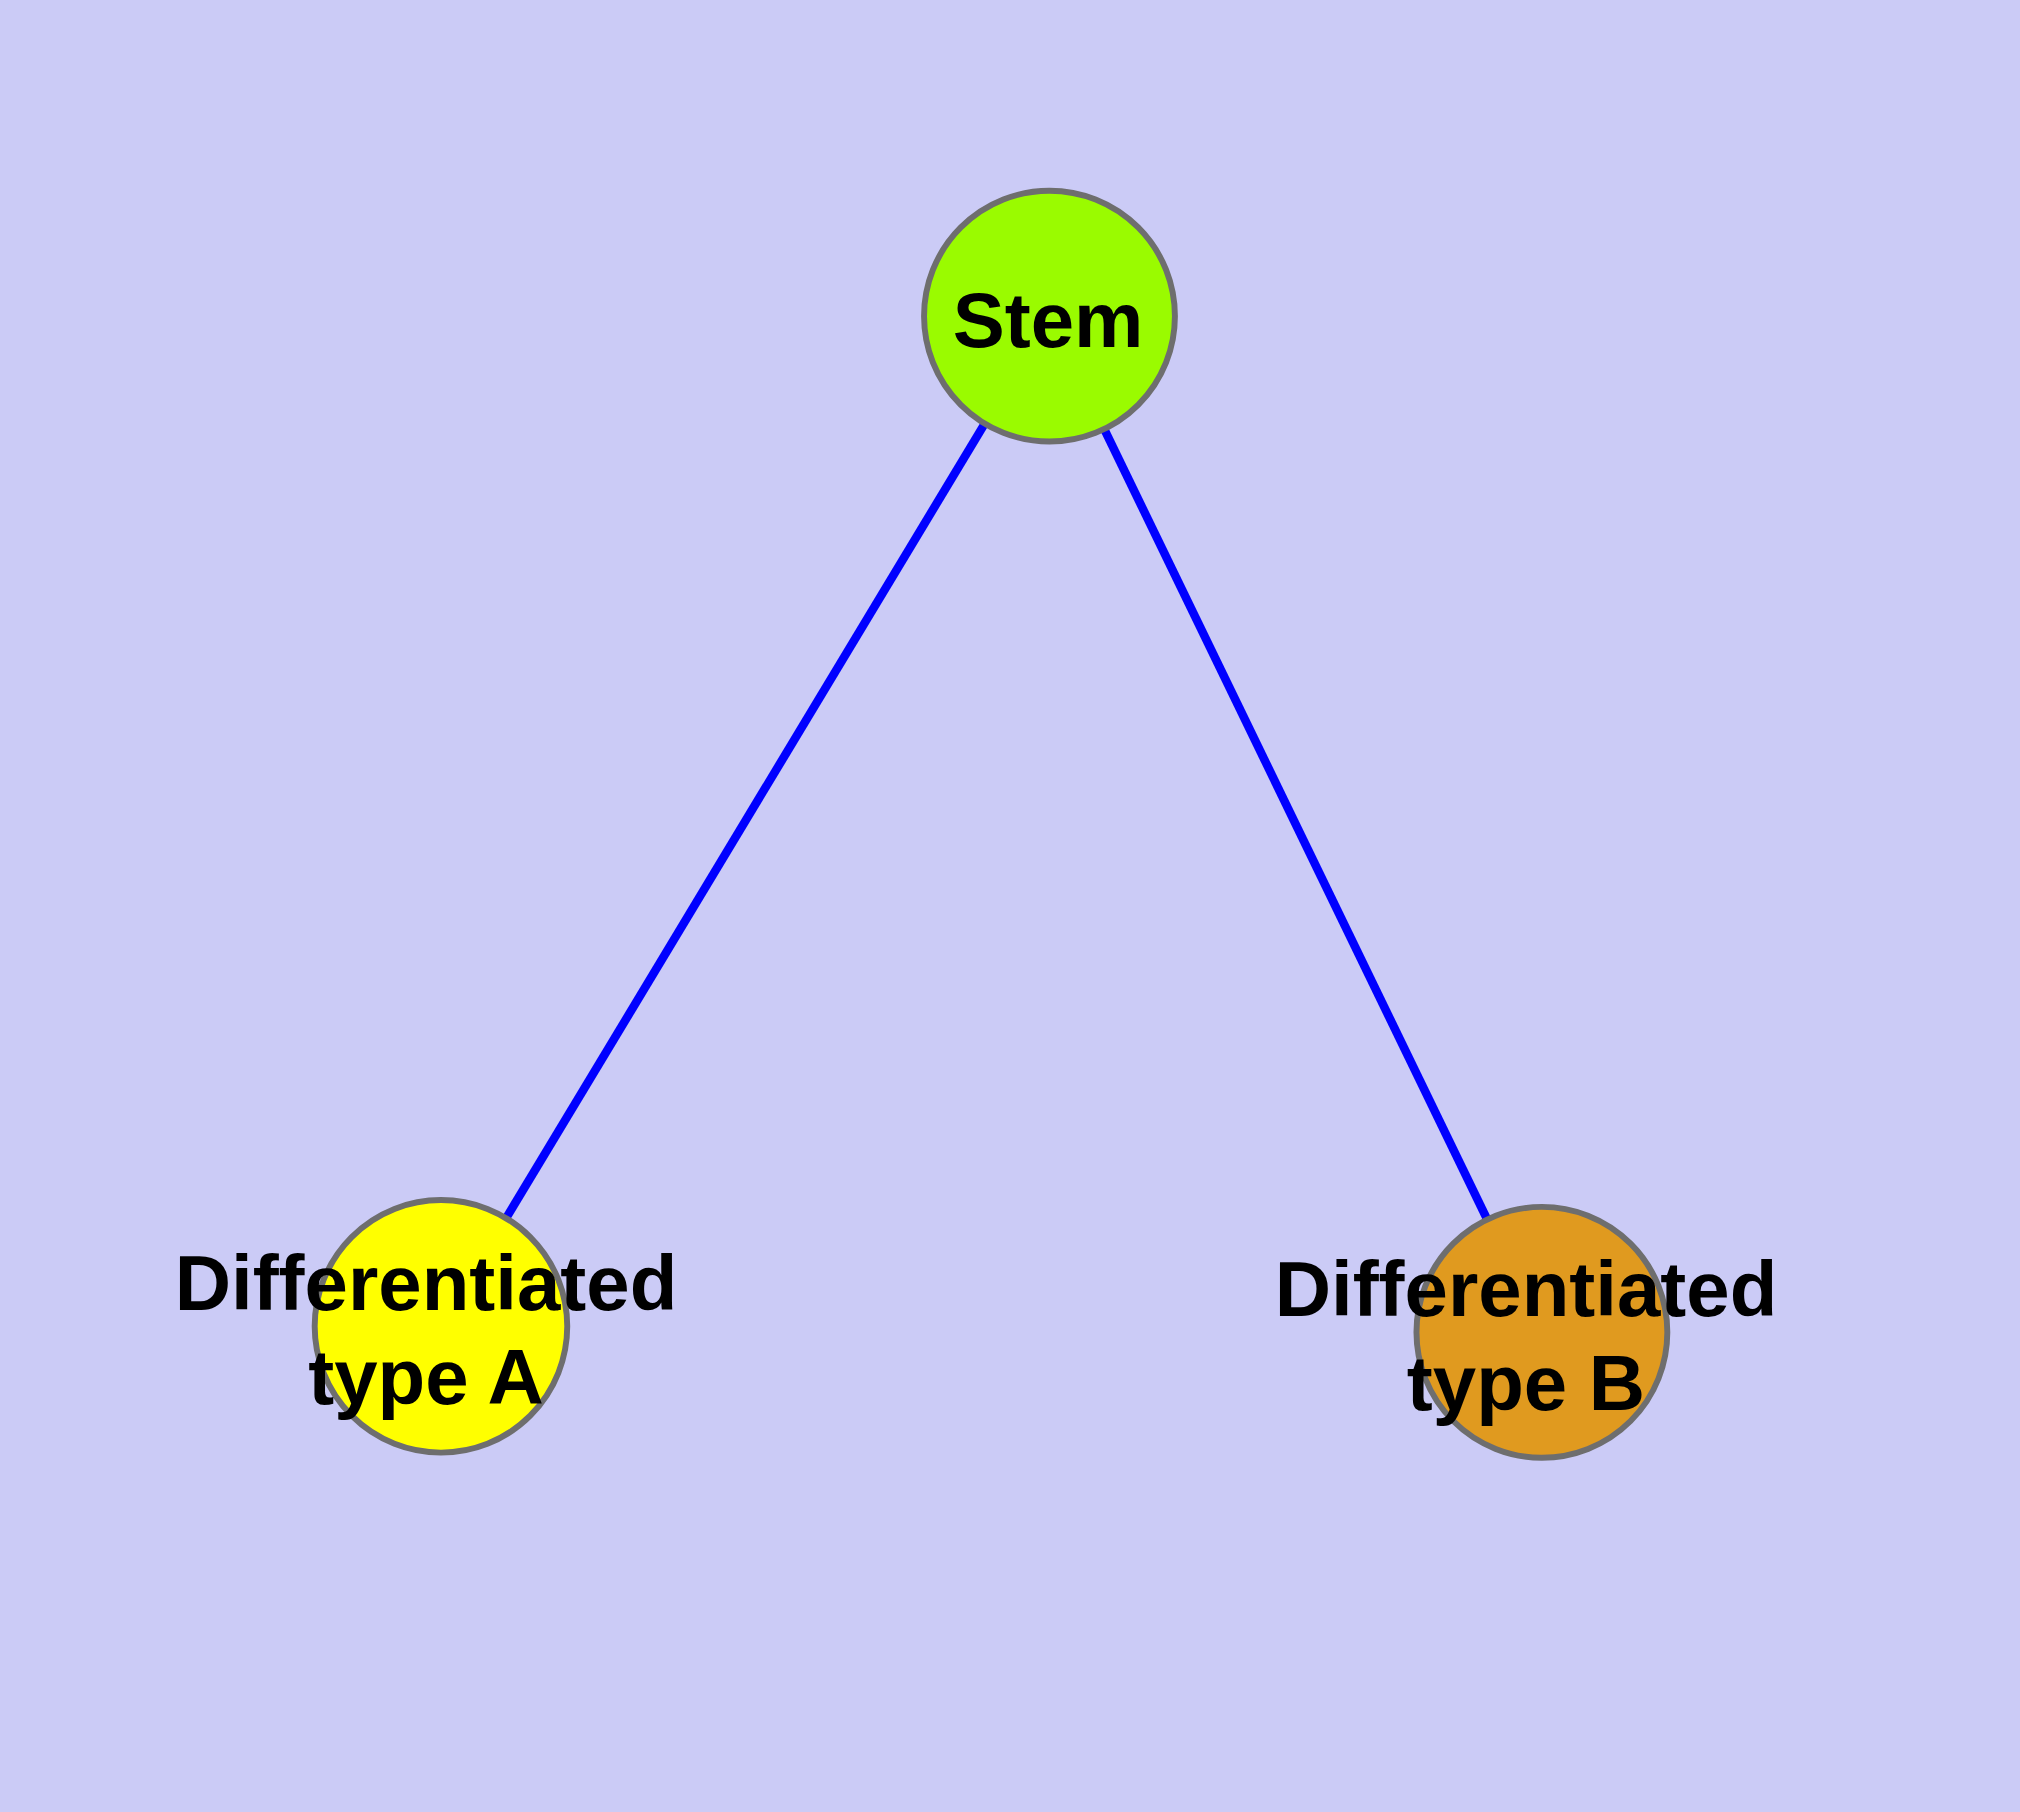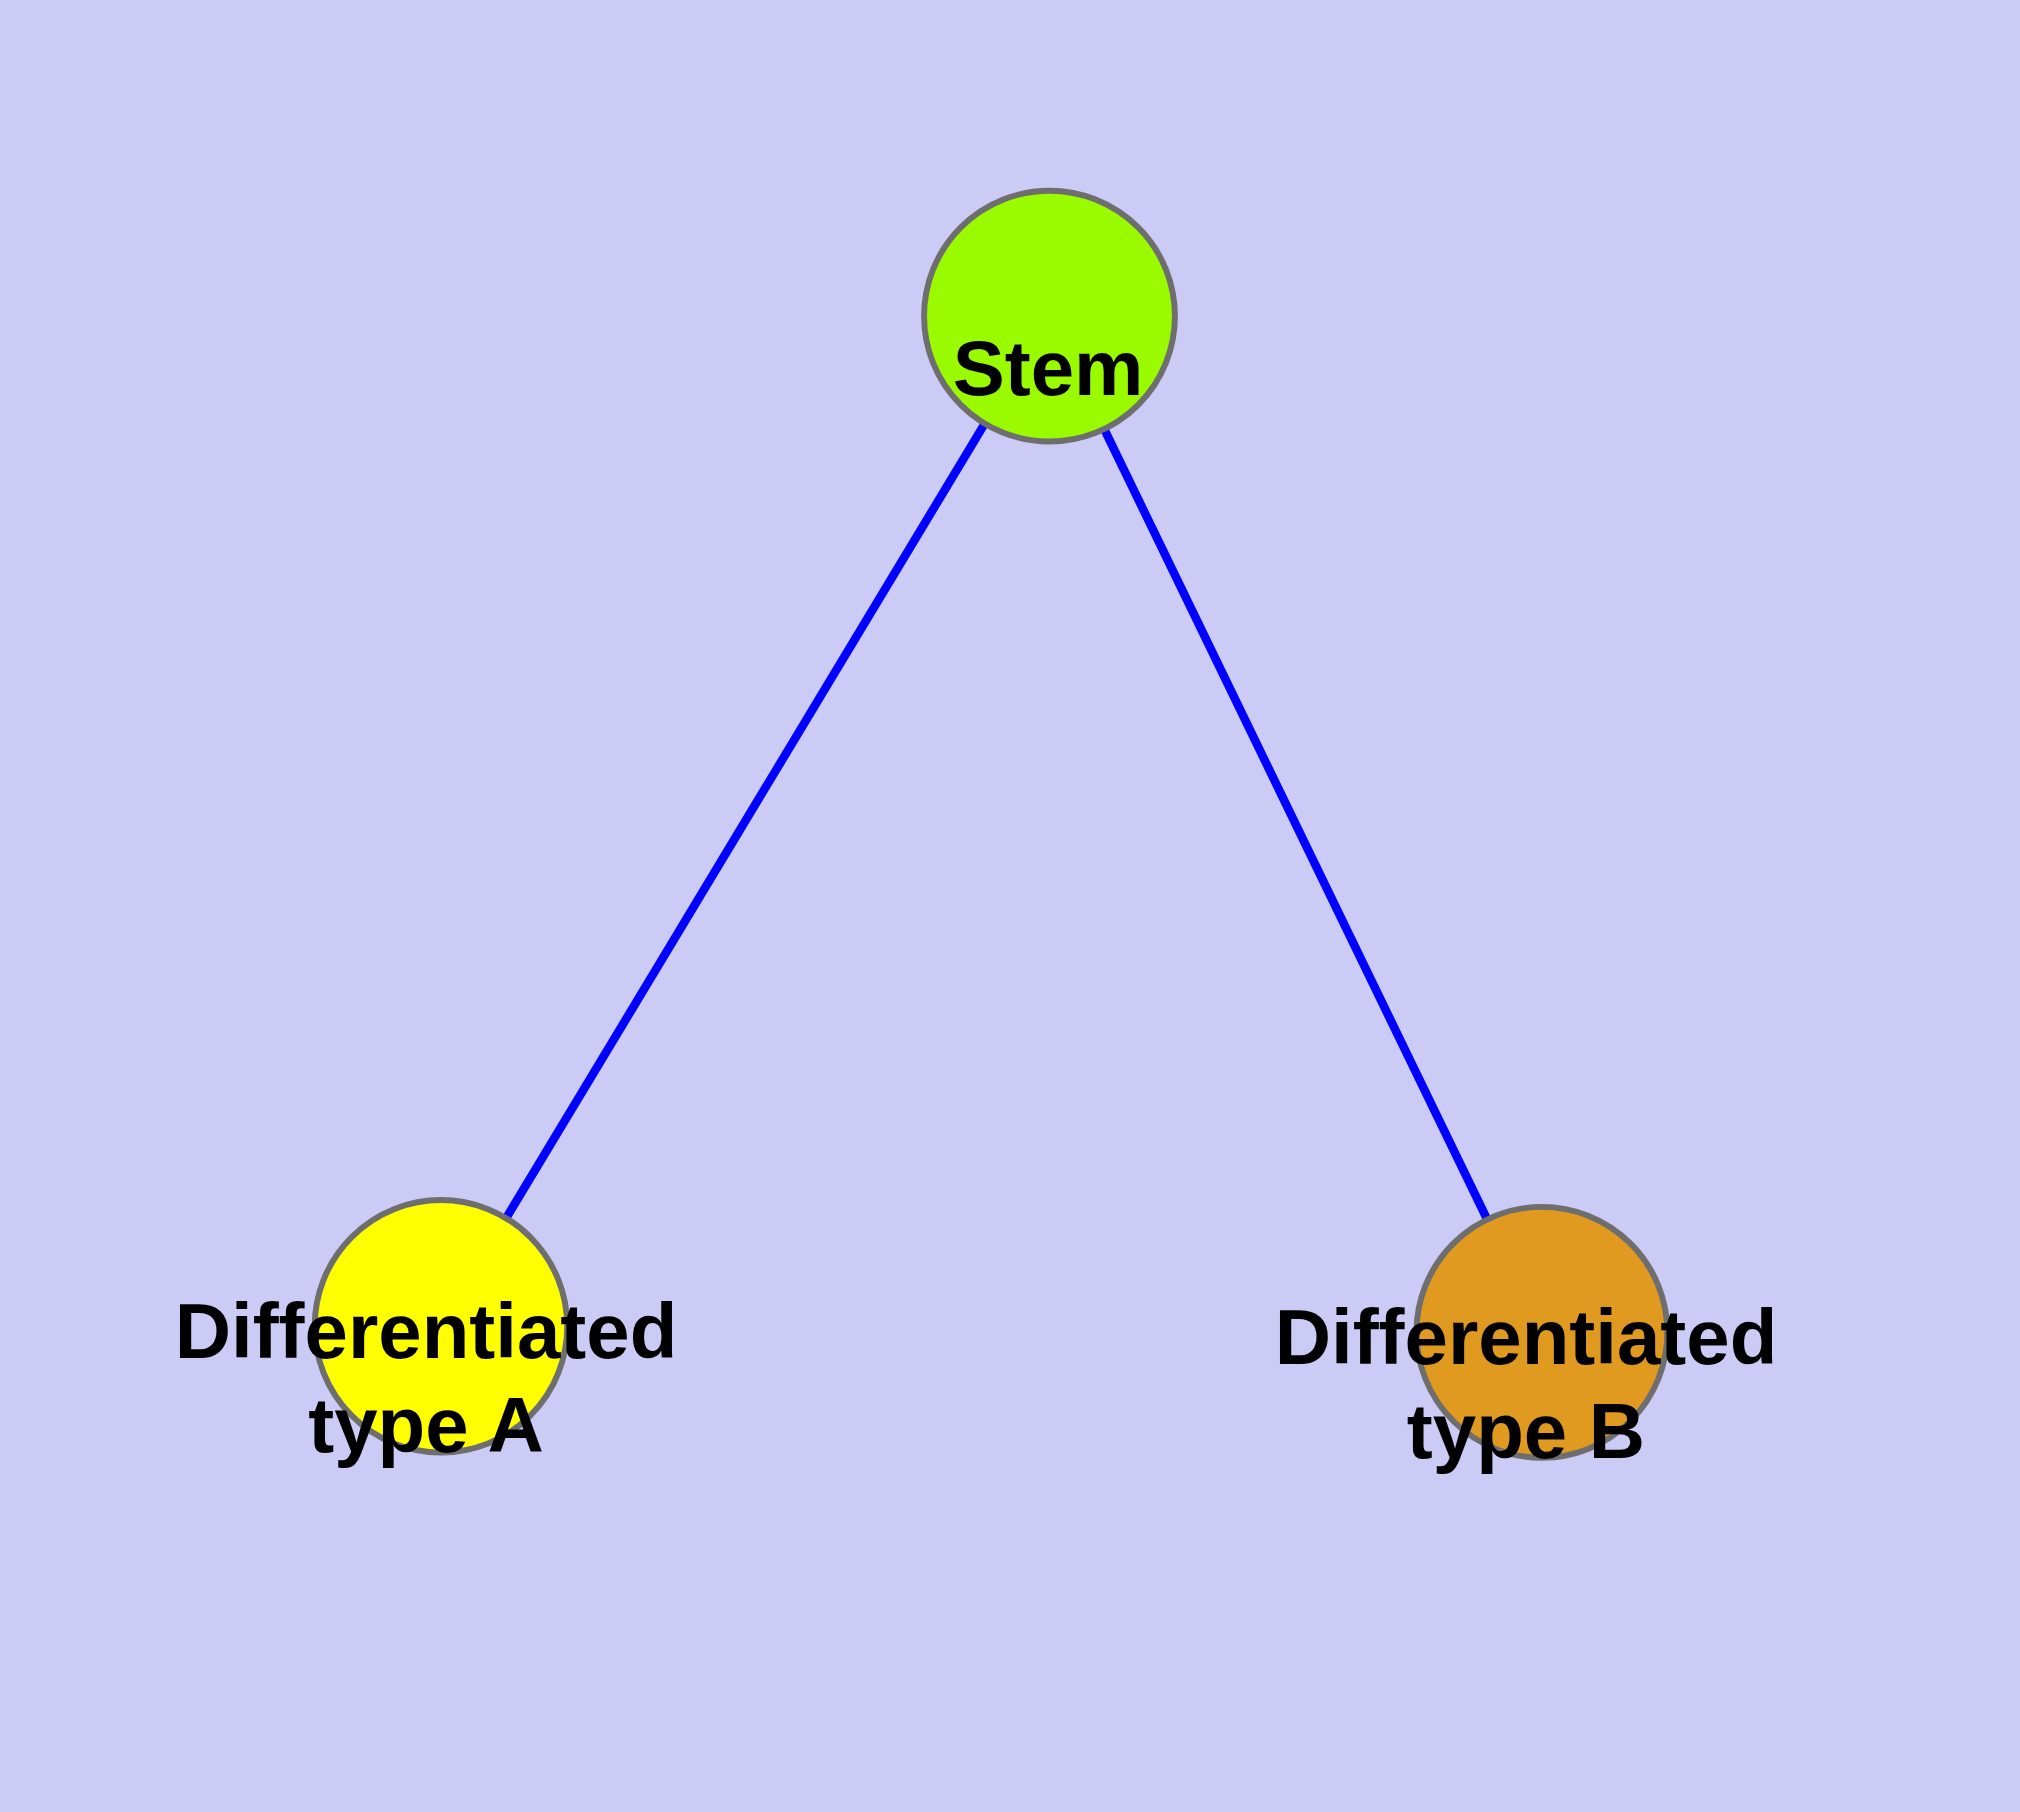--- a/index.html
+++ b/index.html
@@ -31,21 +31,20 @@
   .node-label {
     position: absolute;
     transform: translate(-50%, -50%);
     color: #000000;
     font-weight: bold;
     font-size: 78px;
     line-height: 1.2;
     text-align: center;
     white-space: pre-line;
     letter-spacing: 0px;
-    margin-top: 48px;
   }
   .label-stem   { left: 1048px; top: 321px;  }
   .label-type-a { left: 426px;  top: 1331px; }
   .label-type-b { left: 1526px; top: 1337px; }
 </style>
 </head>
 <body>
 
 <div class="canvas">
 

